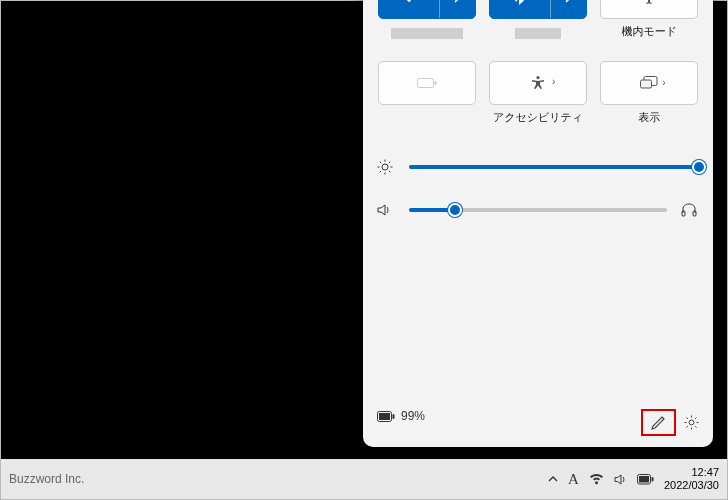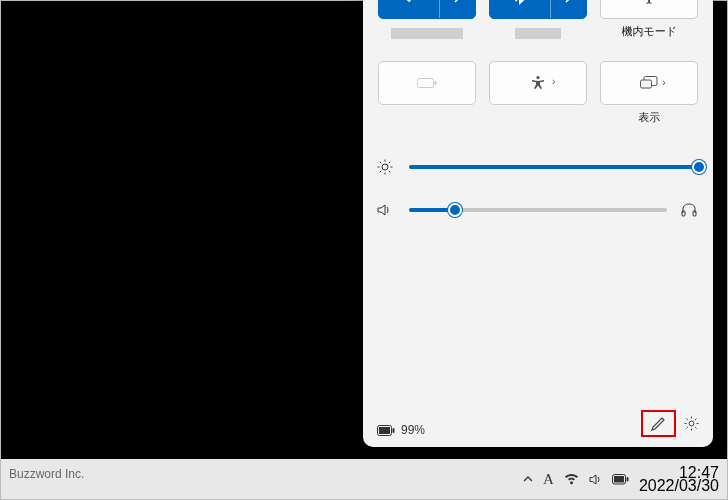--- a/index.html
+++ b/index.html
@@ -1,43 +1,43 @@
 <!DOCTYPE html>
 <html><head>
 <meta charset="utf-8">
 <style>
 *{margin:0;padding:0;box-sizing:border-box}
 html,body{width:728px;height:500px;font-family:"Segoe UI","Yu Gothic UI",sans-serif;overflow:hidden}
 #stage{position:relative;width:728px;height:500px;background:#000;border:1px solid #bbb}
-.taskbar{position:absolute;bottom:0;left:0;right:0;height:40px;background:#e8e8e8;display:flex;justify-content:space-between;padding:8px 8px}
+.taskbar{position:absolute;bottom:0;left:0;right:0;height:40px;background:#e8e8e8;display:flex;align-items:center;justify-content:space-between;padding:8px 8px}
 .brand{font-size:12px;color:#666}
 .tray{display:flex;align-items:center;gap:10px}
 .tray .i{font-size:13px;color:#333;display:flex;align-items:center}
-.tray .clock{display:flex;flex-direction:column;align-items:flex-end;font-size:16px;line-height:13px}
+.tray .clock{display:flex;flex-direction:column;align-items:flex-end;font-size:11px;line-height:13px}
 .panel{position:absolute;right:14px;bottom:52px;width:350px;height:488px;background:#f3f3f3;border-radius:10px;box-shadow:0 6px 18px rgba(0,0,0,.4);display:flex;flex-direction:column;padding:16px 14px 10px}
 .grid{display:grid;grid-template-columns:repeat(3,1fr);gap:10px 12px}
 .cell{display:flex;flex-direction:column;align-items:center;gap:6px}
 .tile{width:98px;height:44px;border-radius:5px;display:flex;align-items:center;justify-content:center;font-size:14px;position:relative;border:1px solid #ccc;background:#fdfdfd}
 .tile.accent{background:#0067c0;border-color:#0067c0;color:#fff}
 .tile.disabled{color:#bbb}
 .split{display:flex;align-items:stretch}
 .split .main{flex:0 0 60px;display:flex;align-items:center;justify-content:center}
 .split .exp{flex:0 0 36px;display:flex;align-items:center;justify-content:center;border-left:1px solid rgba(255,255,255,.4)}
 .mini{position:relative;display:inline-flex}
 .mini .chev{position:absolute;left:22px;top:1px;font-size:10px;color:#555}
 .lbl{font-size:11px;color:#111;text-align:center;line-height:13px;height:26px;display:flex;align-items:flex-start;justify-content:center}
 .lbl.red{background:#cfcfcf;color:transparent;width:72px;height:11px;margin-top:3px}
 .lbl.red.sm{width:46px}
 .sliders{margin-top:22px;display:flex;flex-direction:column;gap:28px}
 .srow{display:flex;align-items:center;gap:14px}
 .srow .i{width:18px;font-size:14px;color:#333;text-align:center}
 .track{flex:1;height:4px;background:#c5c5c5;border-radius:2px;position:relative}
 .fill{position:absolute;left:0;top:0;bottom:0;background:#0067c0;border-radius:2px}
 .thumb{position:absolute;top:50%;transform:translate(-50%,-50%);width:14px;height:14px;border-radius:50%;background:#0067c0;border:2px solid #fff;box-shadow:0 0 0 1px #0067c0}
-.footer{margin-top:auto;display:flex;align-items:flex-end;justify-content:space-between;height:28px}
+.footer{margin-top:auto;display:flex;align-items:flex-start;justify-content:space-between;height:28px}
 .footer .bat{font-size:12px;color:#333;display:flex;align-items:center;gap:6px}
 .footer .acts{display:flex;align-items:center;gap:8px}
 .editbox{border:2px solid #d00;padding:4px 8px;display:flex;align-items:center;justify-content:center}
 .ic{font-size:14px;color:#444}
 svg{display:block}
 </style>
 </head>
 <body>
 
 <div id="stage">
@@ -96,20 +96,21 @@
       <div class="cell">
         <div class="tile">
           <span class="mini">
             <svg width="16" height="16" viewBox="0 0 16 16">
                 <circle cx="8" cy="2.6" r="1.6" fill="#555"></circle>
                 <path d="M2 5l6 1 6-1v1.5l-4 .8v2.2l2 4-1.4.6L8 10.5 5.4 14 4 13.4l2-4V7.3L2 6.5V5z" fill="#555"></path>
               </svg>
             <span class="chev">›</span>
           </span>
         </div>
+        <div class="lbl">アクセシビリティ</div>
       </div>
       <div class="cell">
         <div class="tile">
           <span class="mini">
             <svg width="18" height="14" viewBox="0 0 18 14">
                 <rect x="4" y="0.5" width="13" height="9" rx="1.5" fill="none" stroke="#555"></rect>
                 <rect x="0.5" y="4" width="11" height="8" rx="1.5" fill="#f3f3f3" stroke="#555"></rect>
               </svg>
             <span class="chev">›</span>
           </span>

